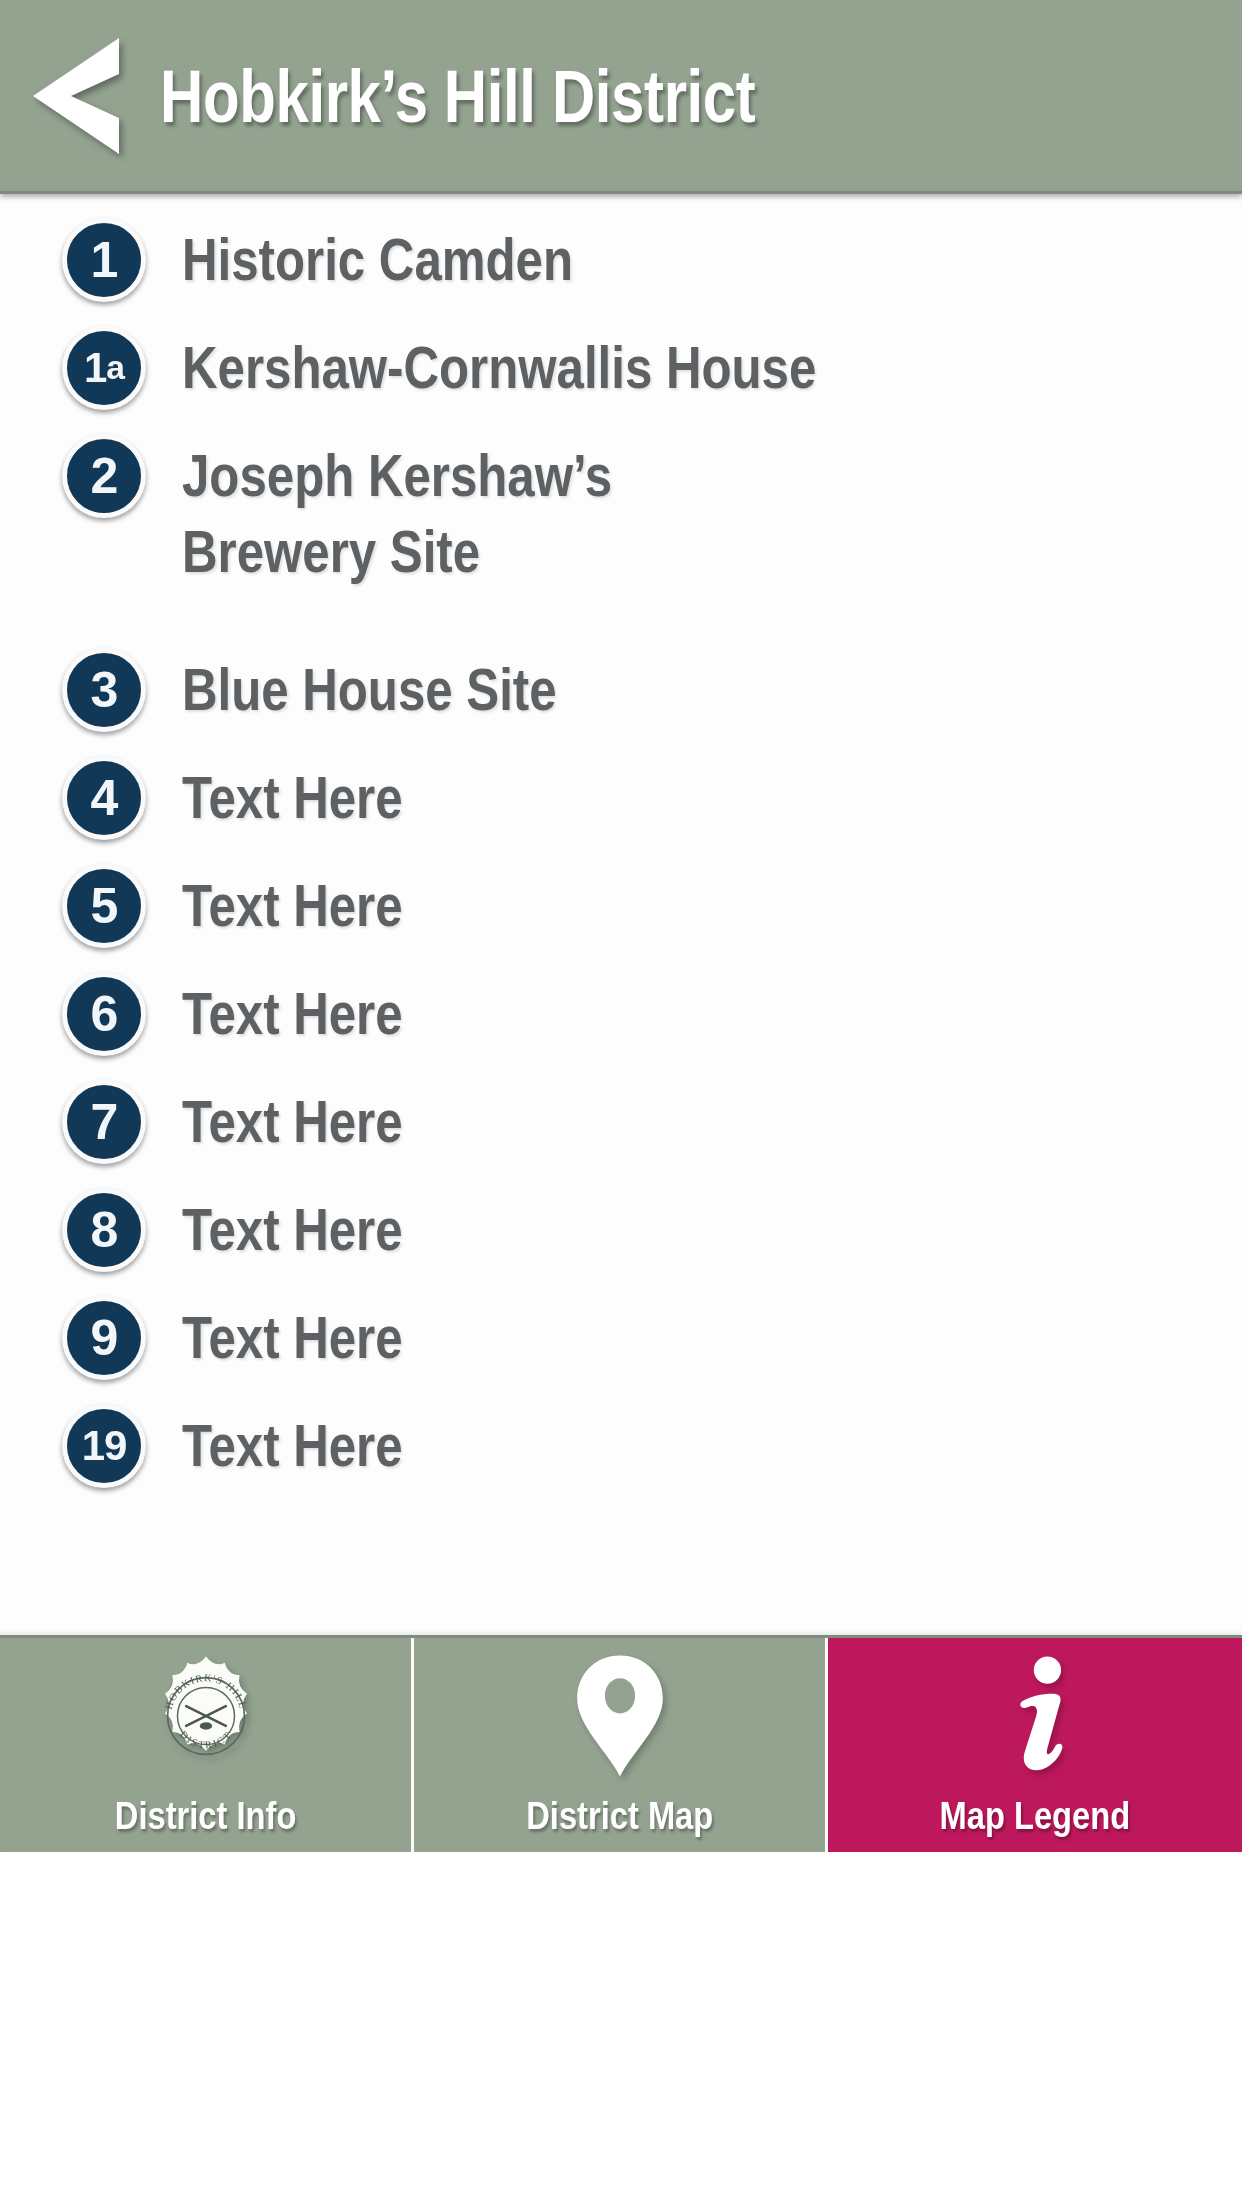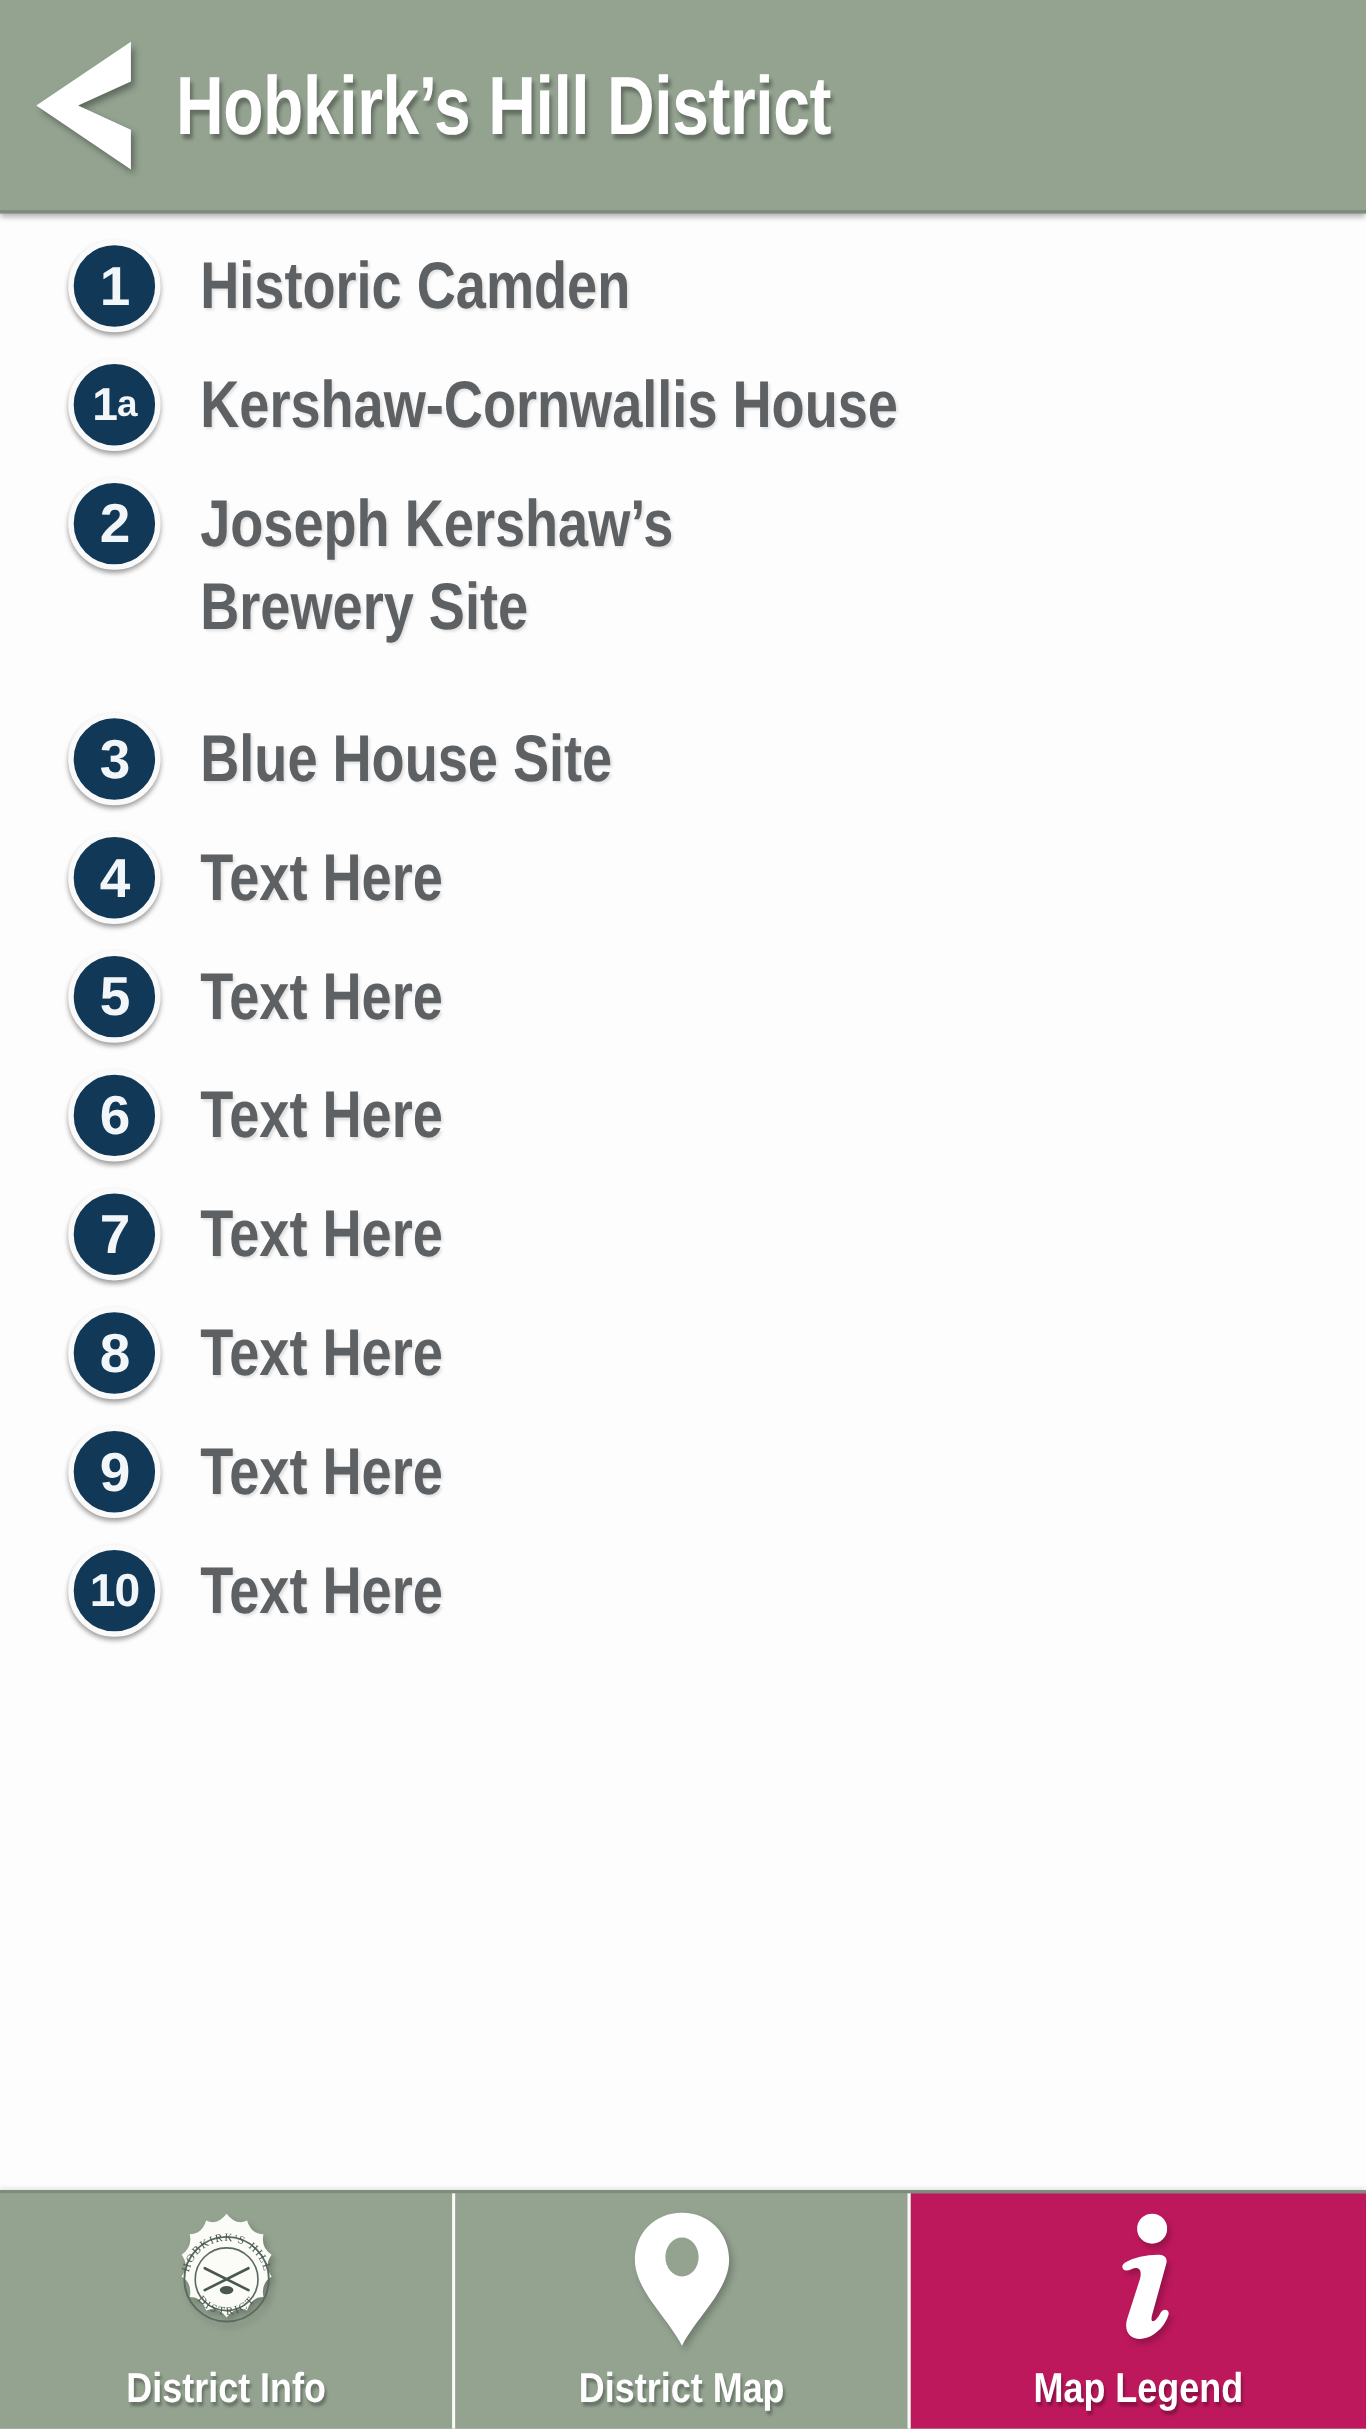--- a/index.html
+++ b/index.html
@@ -5,21 +5,21 @@
   *{margin:0;padding:0;box-sizing:border-box;}
   html,body{width:1242px;height:2208px;}
   body{
     font-family:"Liberation Sans",sans-serif;
     background:#ffffff;
     overflow:hidden;
   }
   #app{
     position:relative;
     width:1242px;
-    height:2208px;
+    height:1852px;
     background:#fdfdfd;
     display:flex;
     flex-direction:column;
   }
 
   
   .header{
     position:relative;
     height:194px;
     flex:0 0 194px;
@@ -209,21 +209,21 @@
       <div class="badge">8</div>
       <div class="row-label">Text Here</div>
     </div>
 
     <div class="row">
       <div class="badge">9</div>
       <div class="row-label">Text Here</div>
     </div>
 
     <div class="row">
-      <div class="badge narrow">10</div>
+      <div class="badge narrow">19</div>
       <div class="row-label">Text Here</div>
     </div>
 
   </div>
 
   <div class="tabbar">
 
 
     <div class="tab">
       <div class="tab-icon">

